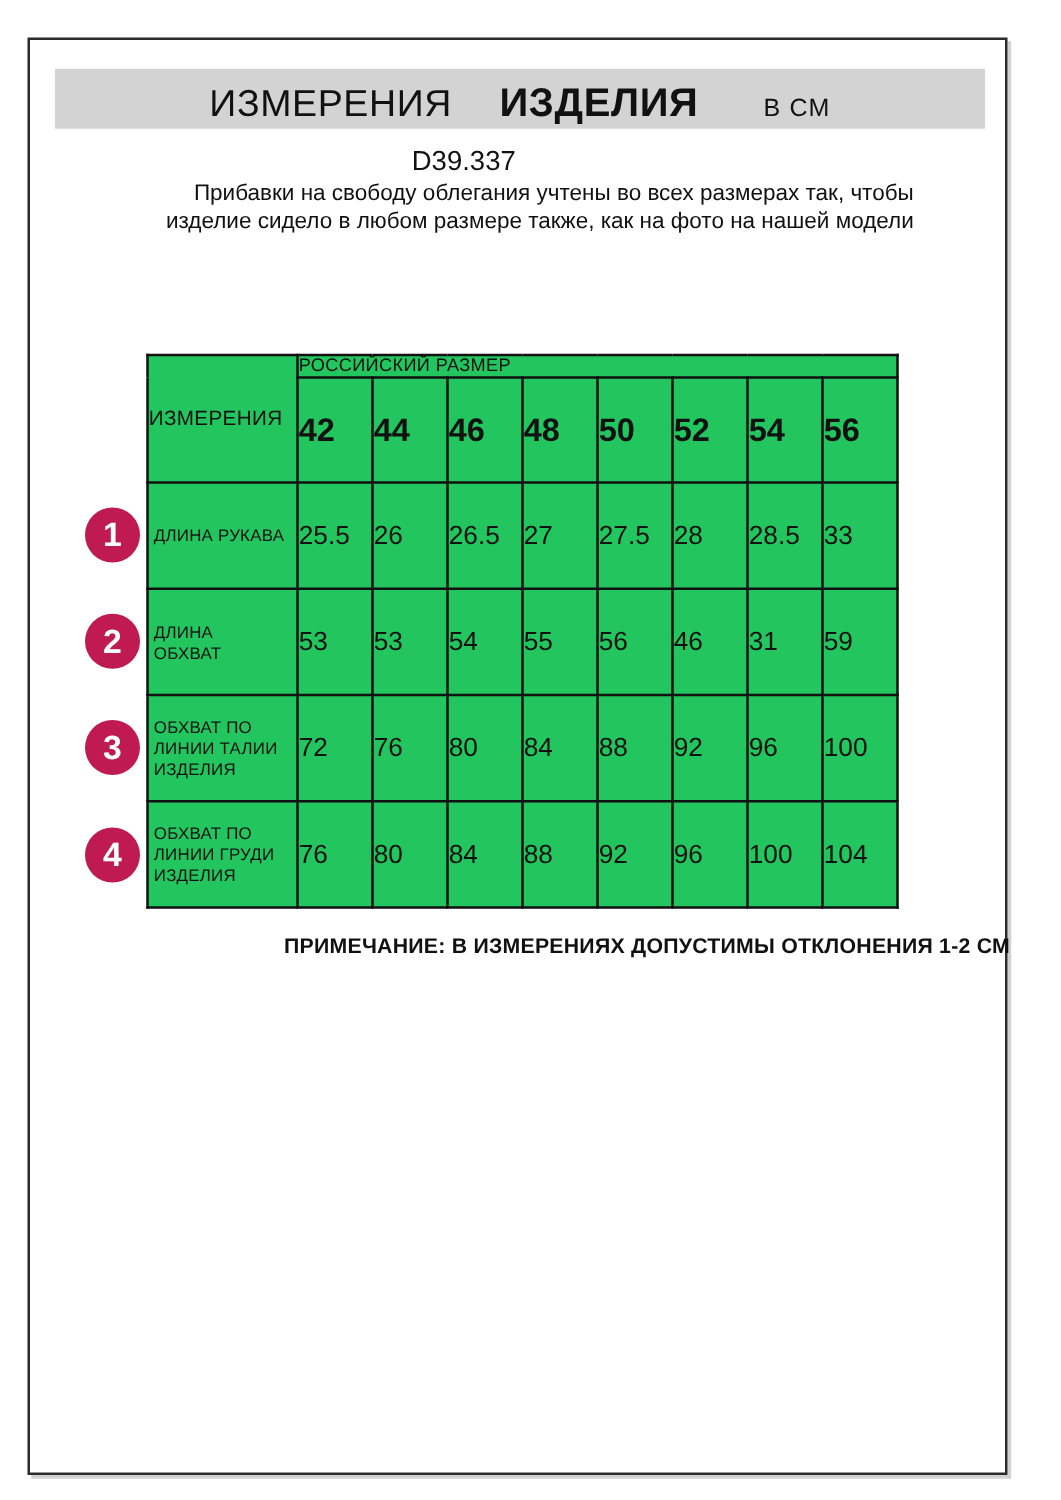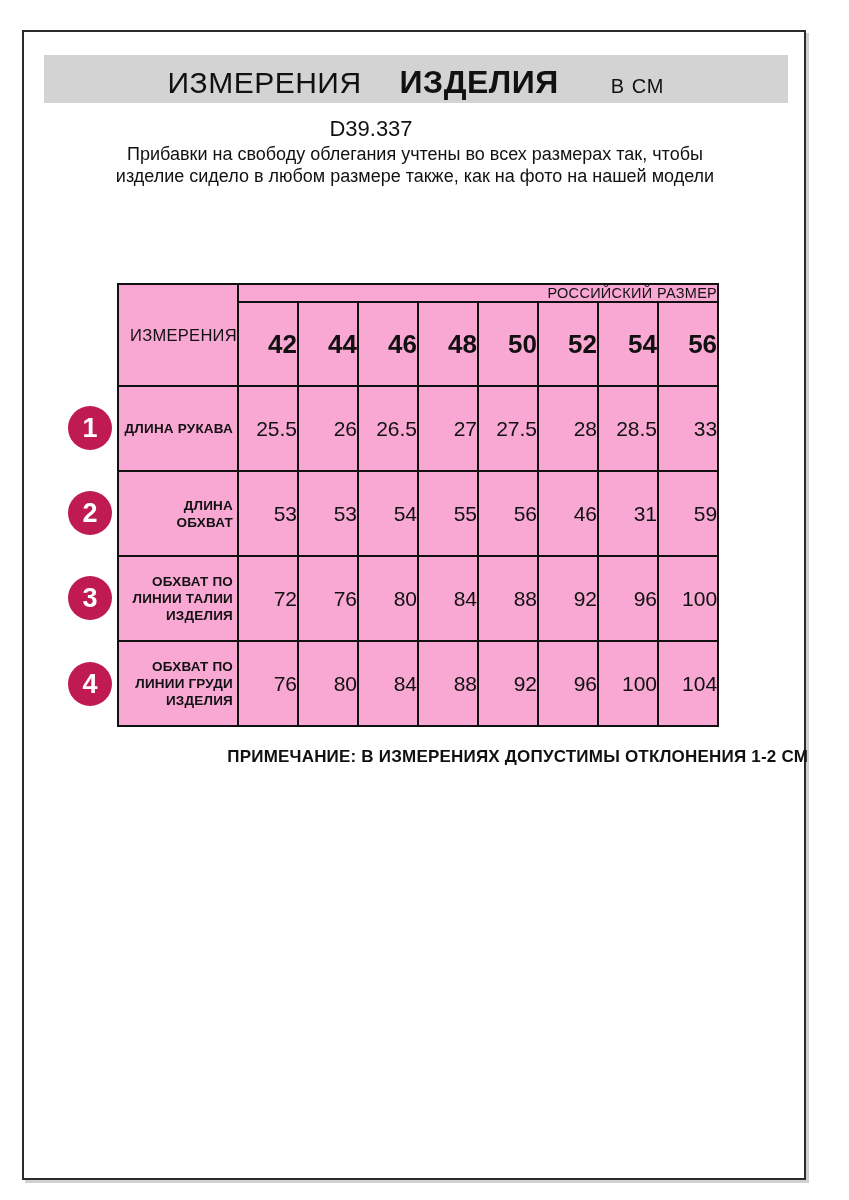--- a/index.html
+++ b/index.html
@@ -56,60 +56,60 @@
   }
   .product-description {
     position: absolute;
     left: 22px; top: 143px;
     width: 786px;
     display: flex;
     justify-content: center;
   }
   .product-description .desc-text {
     max-width: 632px;
-    text-align: center;
+    text-align: right;
     font-size: 18px;
     line-height: 22px;
     font-weight: 400;
   }
   table.size-table {
     position: absolute;
     left: 117px; top: 283px;
     border-collapse: collapse;
     table-layout: fixed;
     width: 600px;
   }
   .size-table col.c-label { width: 120px; }
   .size-table col.c-size  { width: 60px;  }
   .size-table th, .size-table td {
     border: 2px solid #111111;
-    text-align: right;
+    text-align: left;
     vertical-align: middle;
-    background: #f9a8d4;
+    background: #22c55e;
   }
   .size-table .group-head {
     height: 18px;
     font-size: 14.5px;
     font-weight: 400;
     letter-spacing: 0.3px;
   }
   .size-table .measure-head {
     font-size: 16.5px;
     font-weight: 400;
     letter-spacing: 0.3px;
   }
   .size-table tr.sizes-row { height: 84px; margin-top: 36px; }
   .size-table .size-head {
     font-size: 26px;
     font-weight: 700;
   }
   .size-table tr.data-row { height: 85px; }
   .size-table .row-label {
     font-size: 13.5px;
-    font-weight: 700;
+    font-weight: 400;
     line-height: 17px;
     white-space: pre-line;
     padding: 0 4px;
     letter-spacing: 0.2px;
   }
   .size-table .cell-value {
     font-size: 21px;
     font-weight: 400;
   }
   .num-badge {

